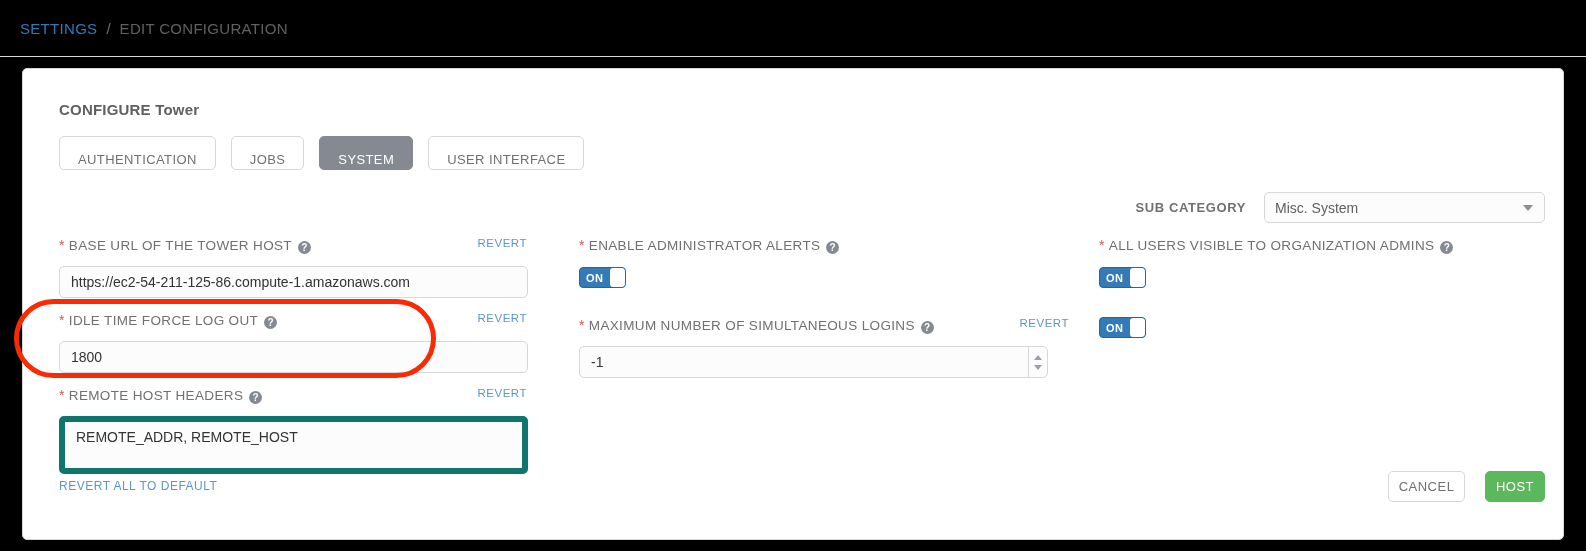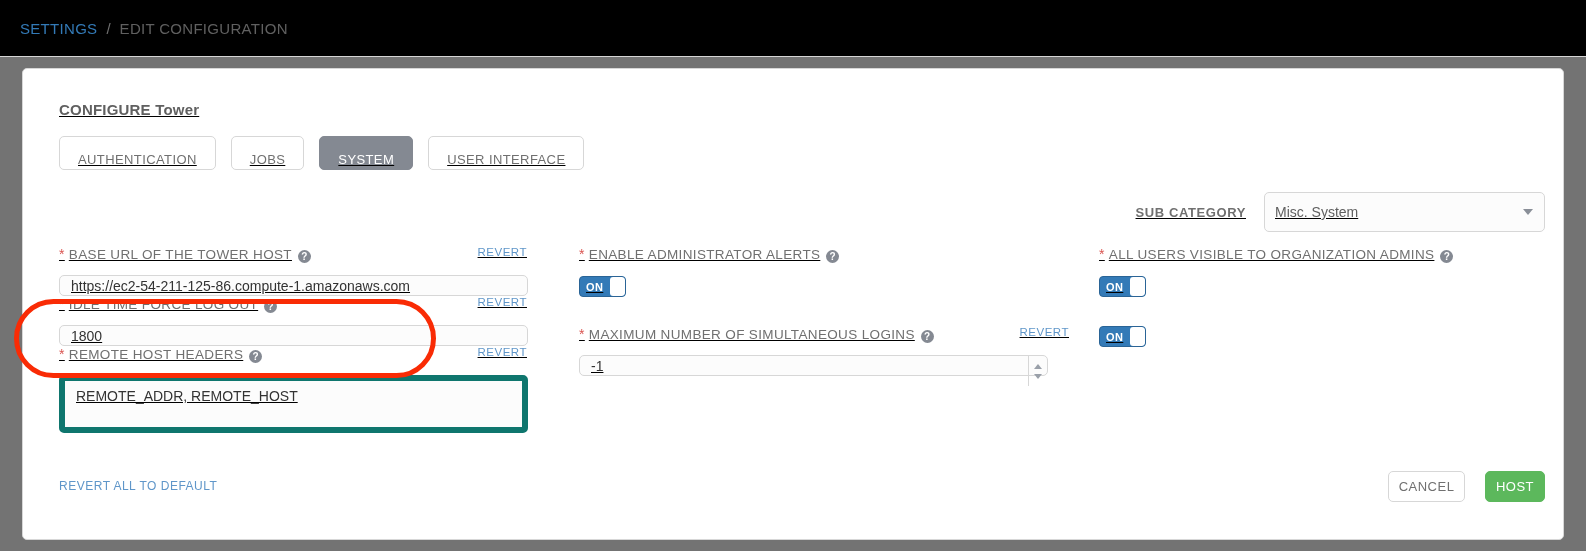--- a/index.html
+++ b/index.html
@@ -33,24 +33,23 @@
     margin: 0 9px;
   }
   .crumb-current {
     color: #606060;
     font-size: 15px;
     letter-spacing: .3px;
   }
 
   
   .page-body {
-    background: #737373;
+    background: #000000;
     height: 494px;
     padding: 11px 22px 0 22px;
-    text-decoration: underline;
   }
 
   .card {
     background: #ffffff;
     border: 1px solid #d7d7d7;
     border-radius: 5px;
     height: 472px;
     position: relative;
     padding: 0 18px;
   }
@@ -97,21 +96,21 @@
     gap: 18px;
   }
   .subcat-label {
     font-size: 13px;
     font-weight: bold;
     color: #707070;
     letter-spacing: .6px;
   }
   .subcat-select {
     width: 281px;
-    height: 40px;
+    height: 31px;
     border: 1px solid #d7d7d7;
     border-radius: 5px;
     background: #fcfcfc;
     display: flex;
     align-items: center;
     padding: 0 10px;
     font-size: 14px;
     color: #606060;
     position: relative;
     cursor: pointer;
@@ -128,21 +127,21 @@
   
   .form-grid {
     display: grid;
     grid-template-columns: 490px 490px 1fr;
     column-gap: 30px;
     padding: 14px 0 0 18px;
     position: relative;
   }
   .col { }
 
-  .field { margin-bottom: 0; }
+  .field { margin-bottom: 14px; }
   .field-head {
     display: flex;
     align-items: flex-start;
     height: 22px;
   }
   .label {
     font-size: 13.5px;
     color: #707070;
     letter-spacing: .35px;
     white-space: nowrap;
@@ -169,21 +168,21 @@
     font-size: 11.5px;
     letter-spacing: .5px;
     cursor: pointer;
     padding-right: 22px;
   }
   .revert-link.mid { padding-right: 0; }
 
   .text-input {
     margin-top: 7px;
     width: 469px;
-    height: 21px;
+    height: 32px;
     border: 1px solid #d7d7d7;
     border-radius: 5px;
     background: #fcfcfc;
     font-size: 14px;
     color: #333333;
     padding: 0 11px;
     font-family: "Liberation Sans", sans-serif;
     display: flex;
     align-items: center;
   }

